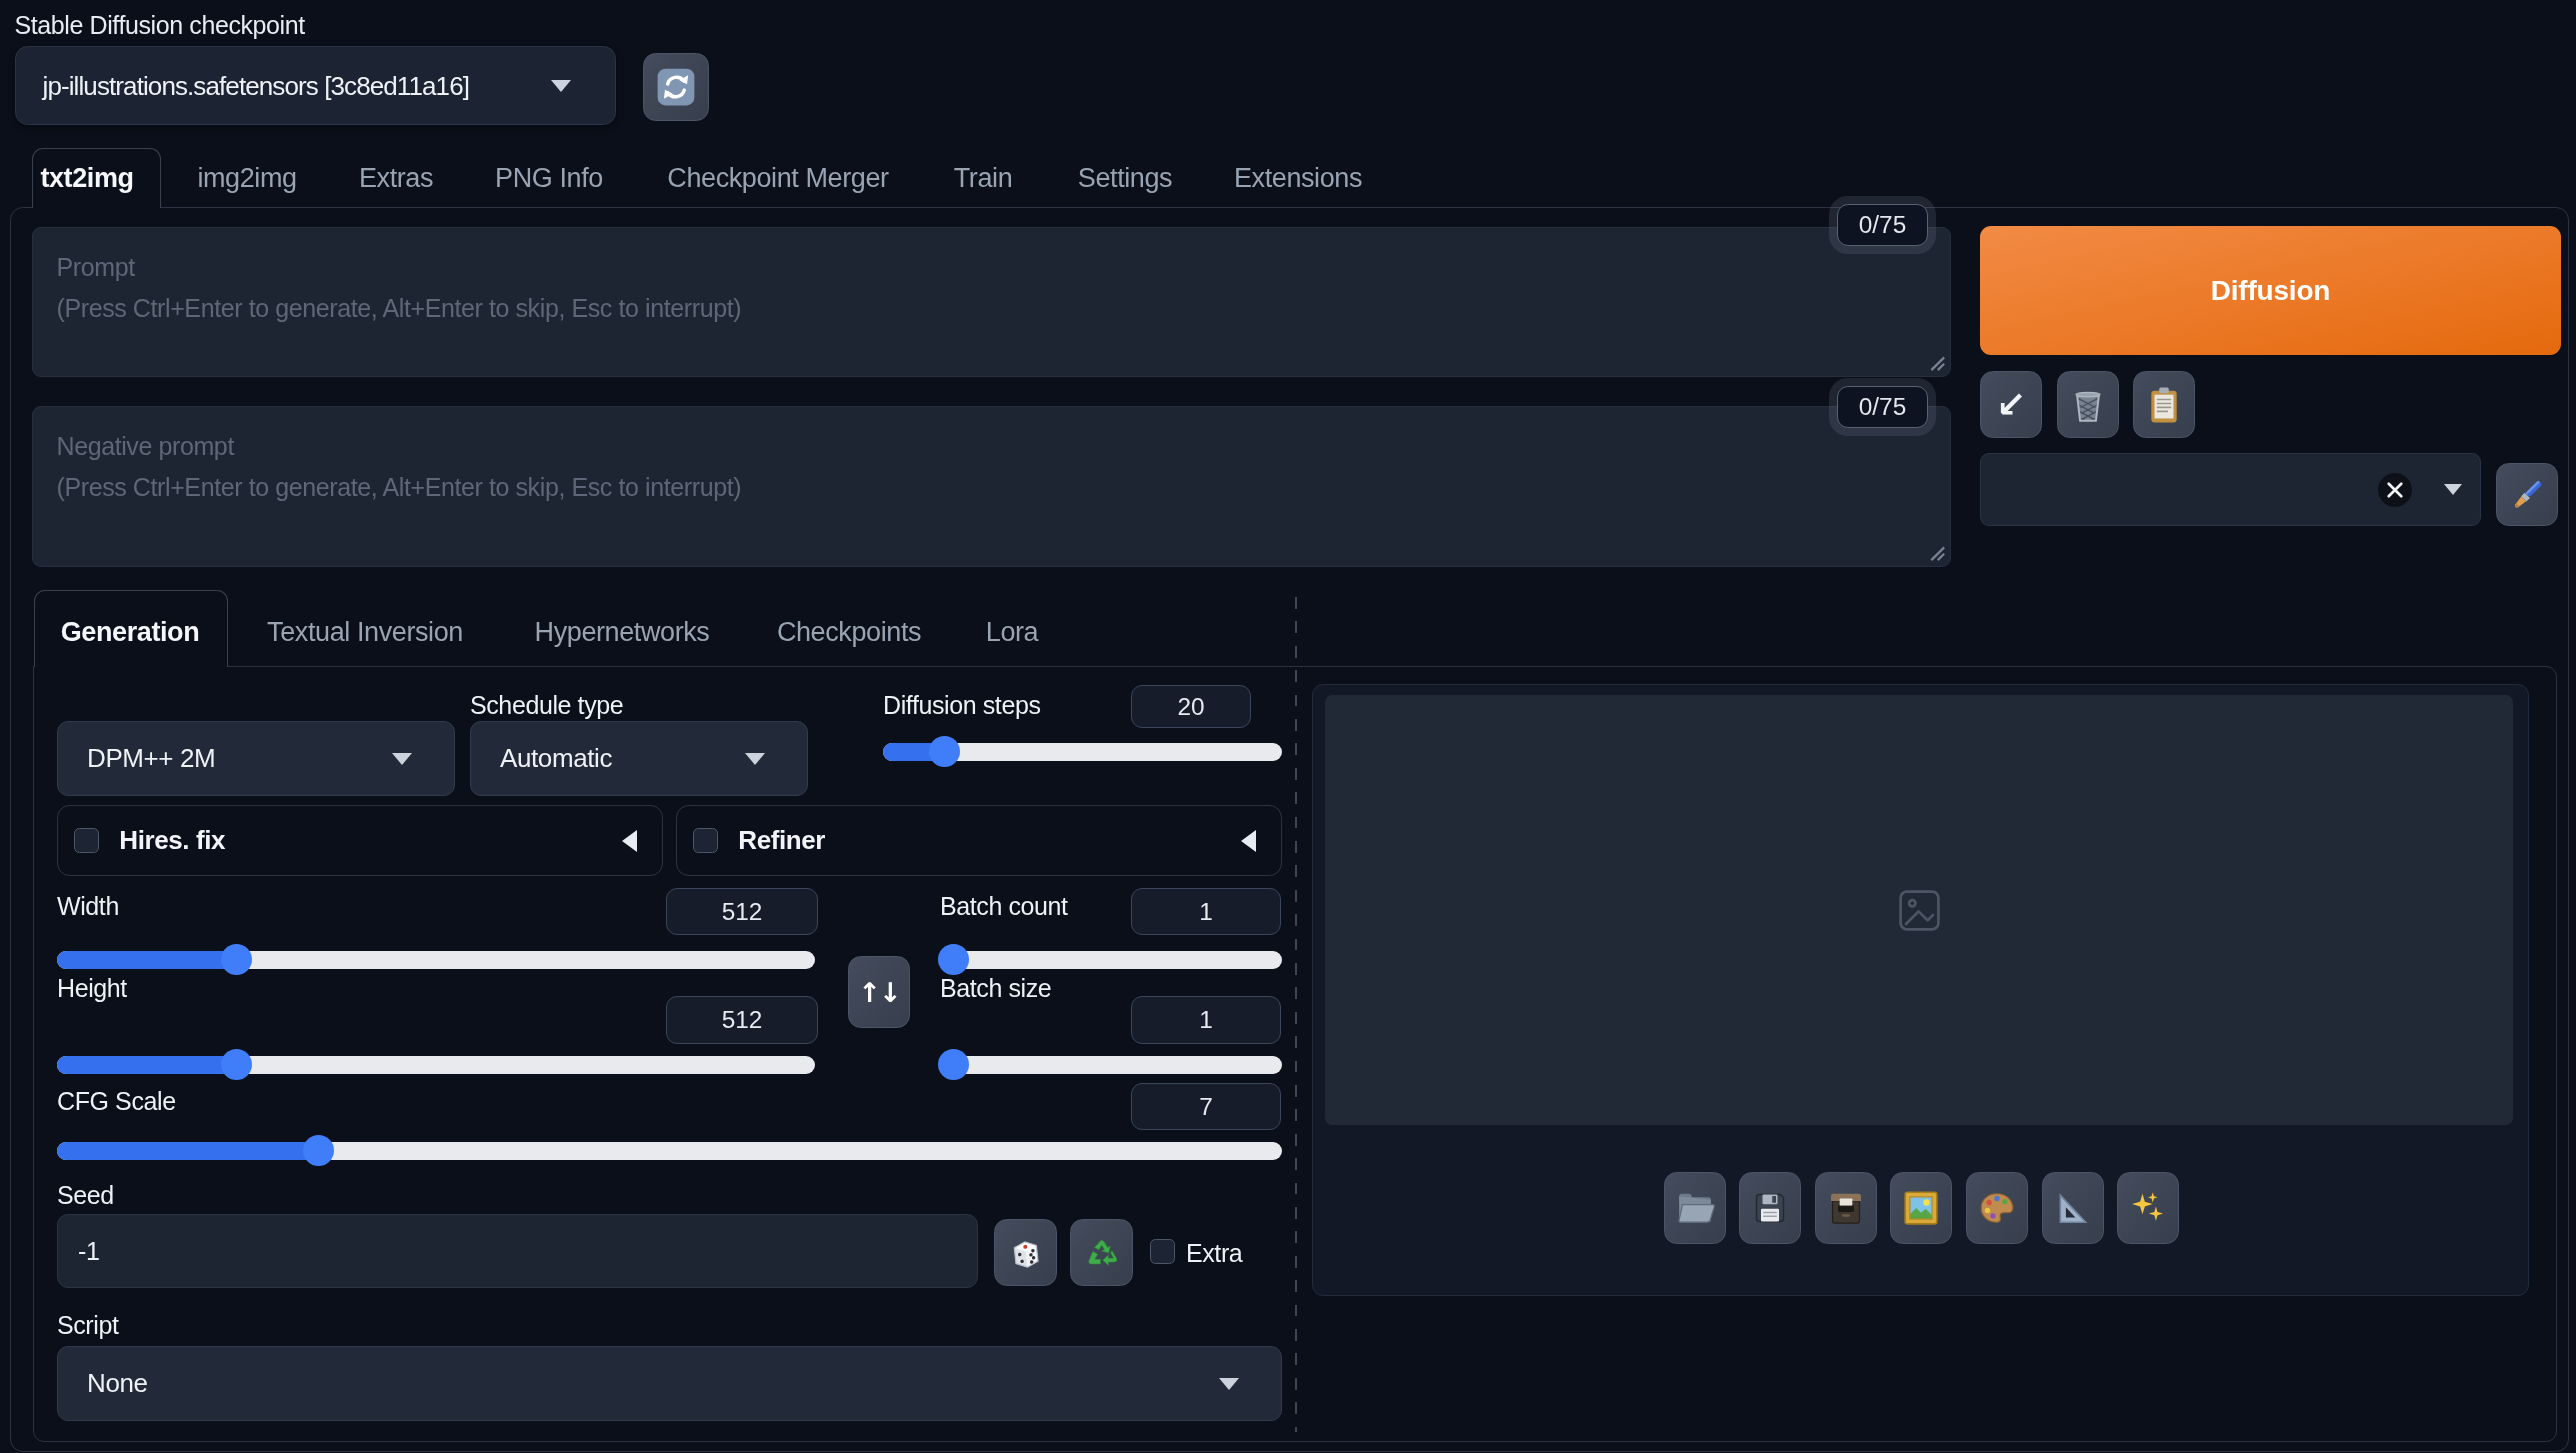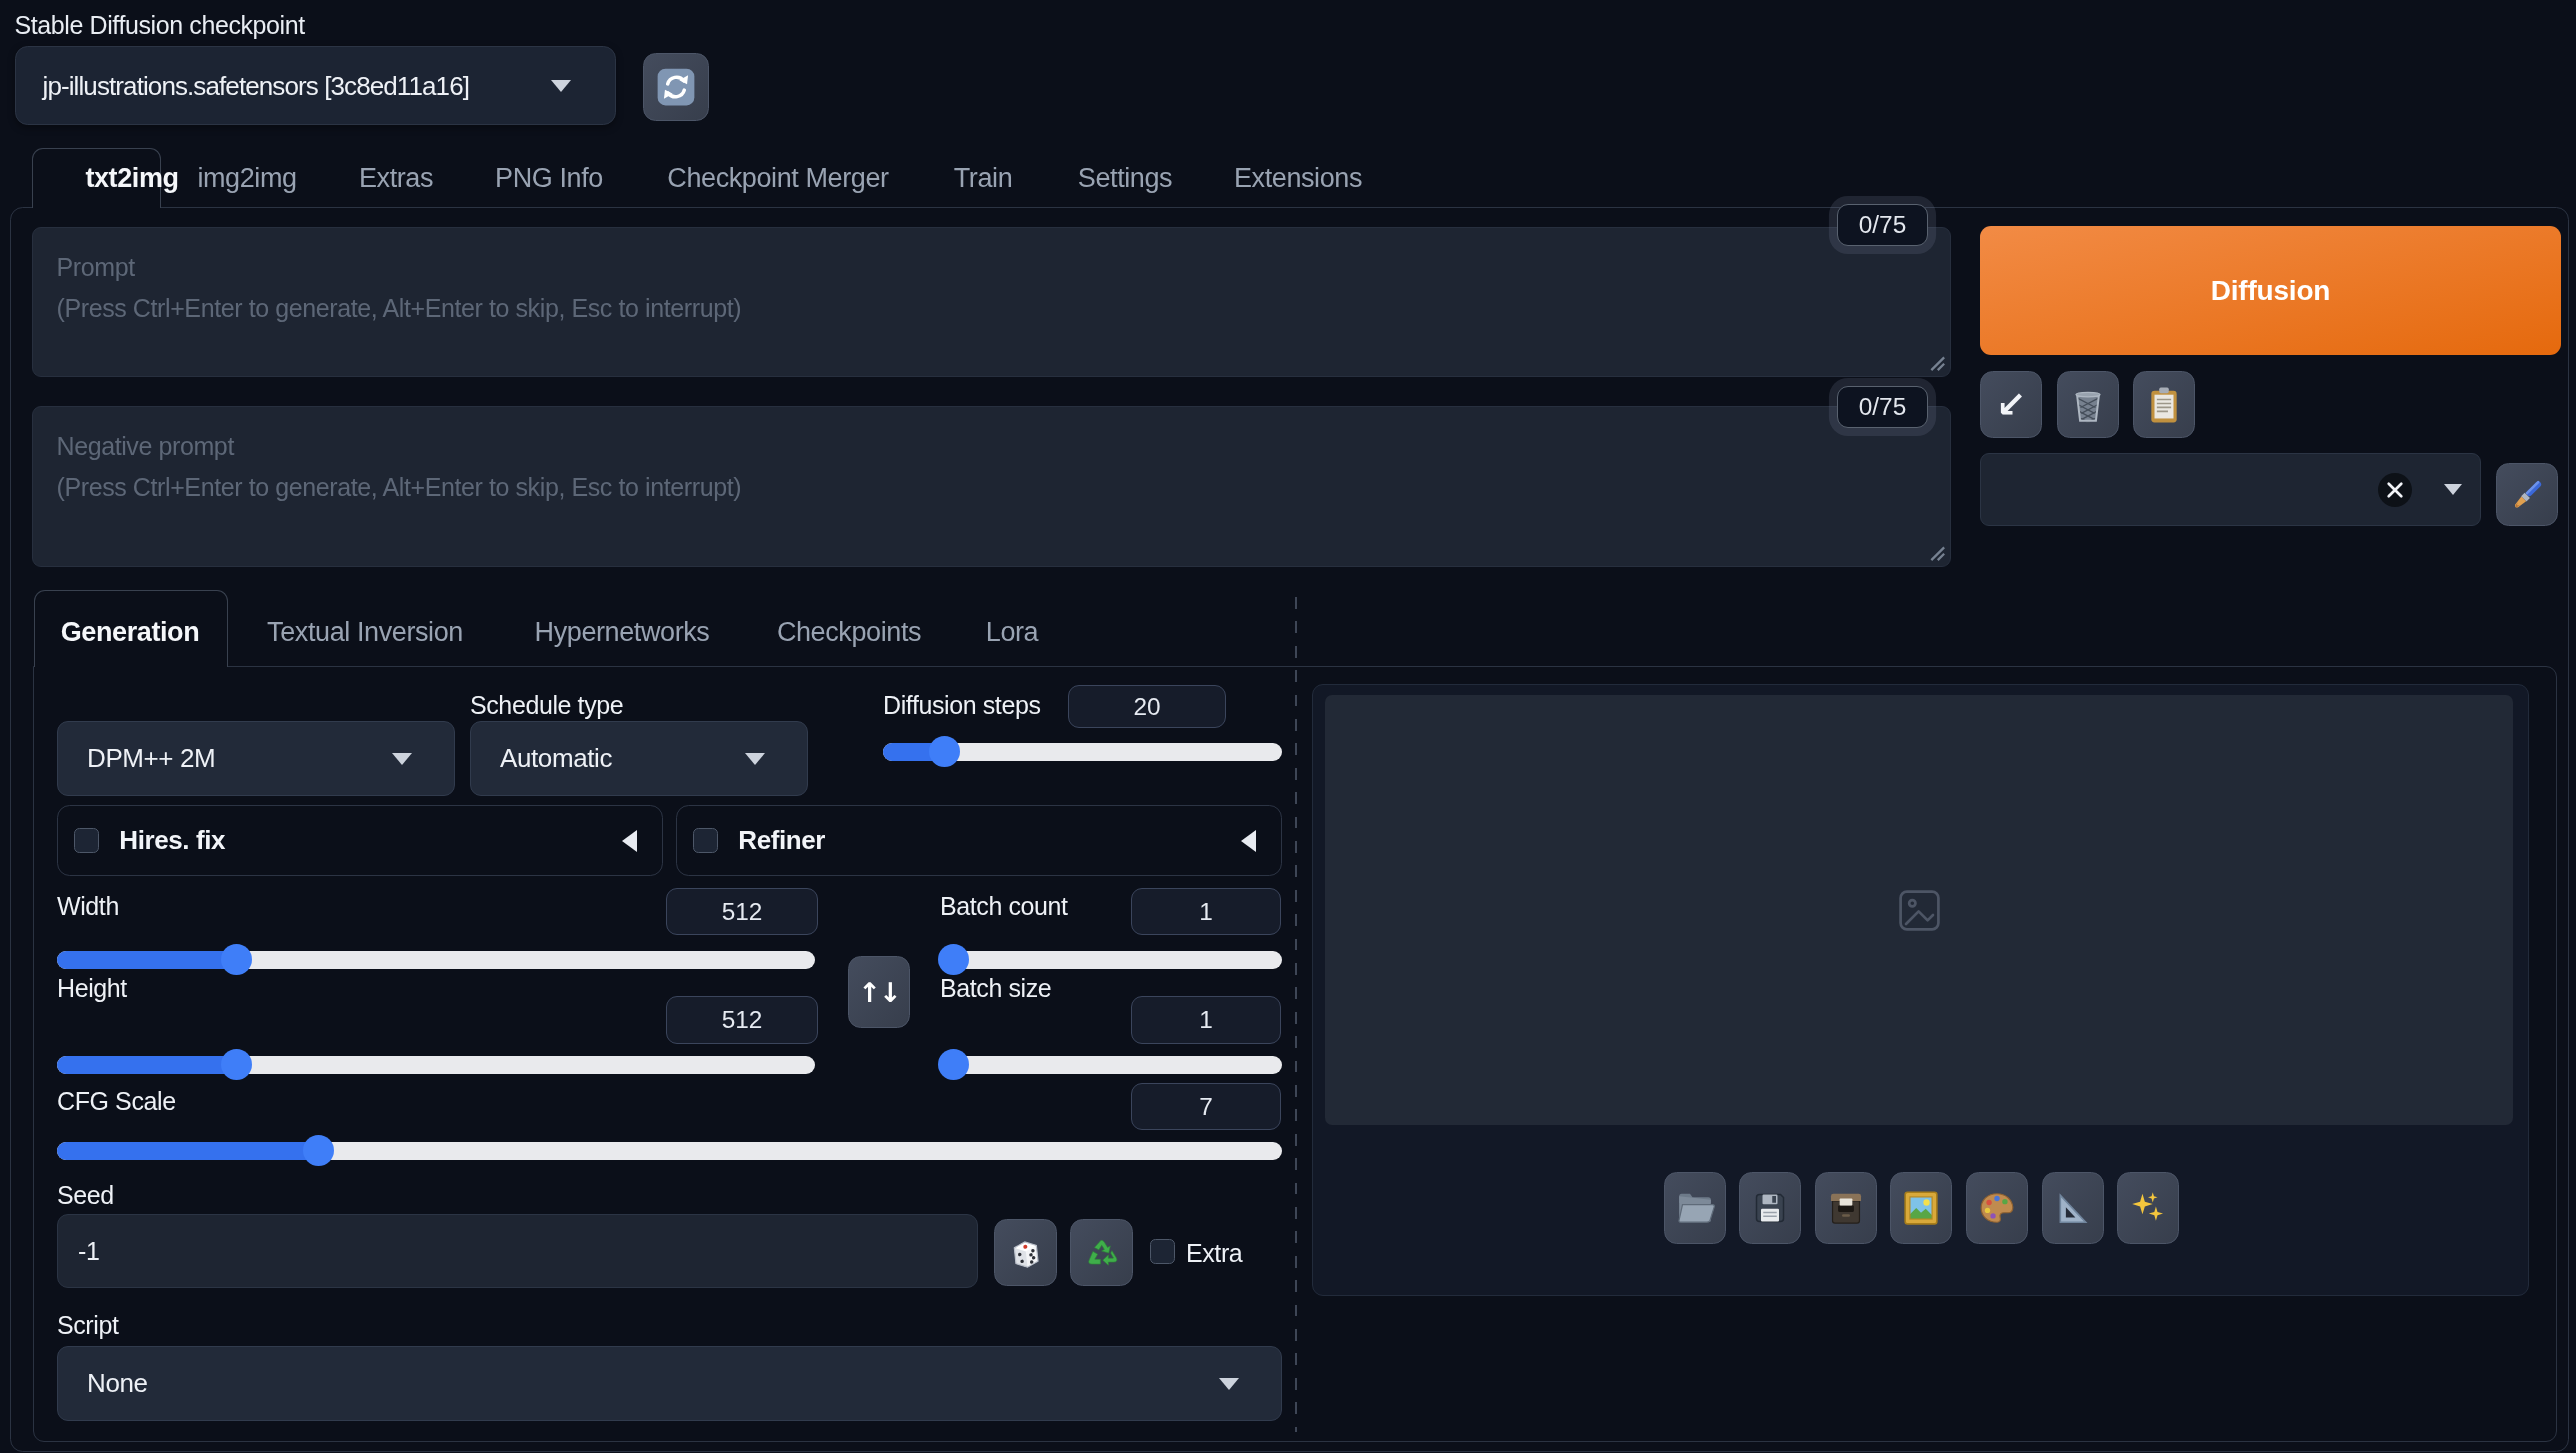--- a/index.html
+++ b/index.html
@@ -26,21 +26,21 @@
 
   .icon-btn {
     background:linear-gradient(to bottom right,#444c5d,#373e4c);
     border:0.9px solid #4c5567; border-radius:12.7px;
     display:flex; align-items:center; justify-content:center;
   }
   .refresh-btn { left:643px; top:53px; width:66px; height:68px; }
 
   
   .tab-label { position:absolute; transform:translateX(-50%); top:163px; font-size:27px; color:#99a3b2; white-space:nowrap; z-index:5; }
-  .tab-label.selected { color:#f5f7fa; font-weight:bold;margin-left:45px; }
+  .tab-label.selected { color:#f5f7fa; font-weight:bold; }
   .seltab-box { border:0.9px solid #39414f; border-bottom:none; border-radius:11px 11px 0 0; background:#0b0f19; z-index:3; }
   .main-seltab { left:32px; top:148px; width:129px; height:60px; }
   .main-tabs-labelrow { z-index:4; }
 
   
   .txt2img-panel { left:10px; top:207px; width:2559px; height:1245px; border:0.9px solid #2b3342; border-radius:12.7px; }
 
   
   .prompt-box {
     background:#1e2532; border:0.9px solid #272f3e; border-radius:9px;
@@ -259,21 +259,21 @@
   <div class="dropdown" style="left:57px; top:721px; width:398px; height:75px;">
     <span class="dd-value">DPM++ 2M</span>
     <span class="caret abs"></span>
   </div>
   <div class="fld-label" style="left:470px; top:691px;">Schedule type</div>
   <div class="dropdown" style="left:470px; top:721px; width:338px; height:75px;">
     <span class="dd-value">Automatic</span>
     <span class="caret abs"></span>
   </div>
   <div class="fld-label" style="left:883px; top:691px;">Diffusion steps</div>
-  <div class="num-input" style="left:1068px; top:685px; width:158px; height:43px;">20</div>
+  <div class="num-input" style="left:1131px; top:685px; width:120px; height:43px;">20</div>
   <div class="slider" style="left:883px; top:738px; width:399px;">
     <div class="track"></div>
       <div class="fill" style="width: 61px;"></div>
       <div class="thumb" style="left: 61px;"></div>
   </div>
 
   <div class="accordion" style="left:57px; top:805px; width:606px; height:71px;">
     <span class="checkbox"></span>
     <span class="acc-title">Hires. fix</span>
     <span class="acc-arrow"></span>

